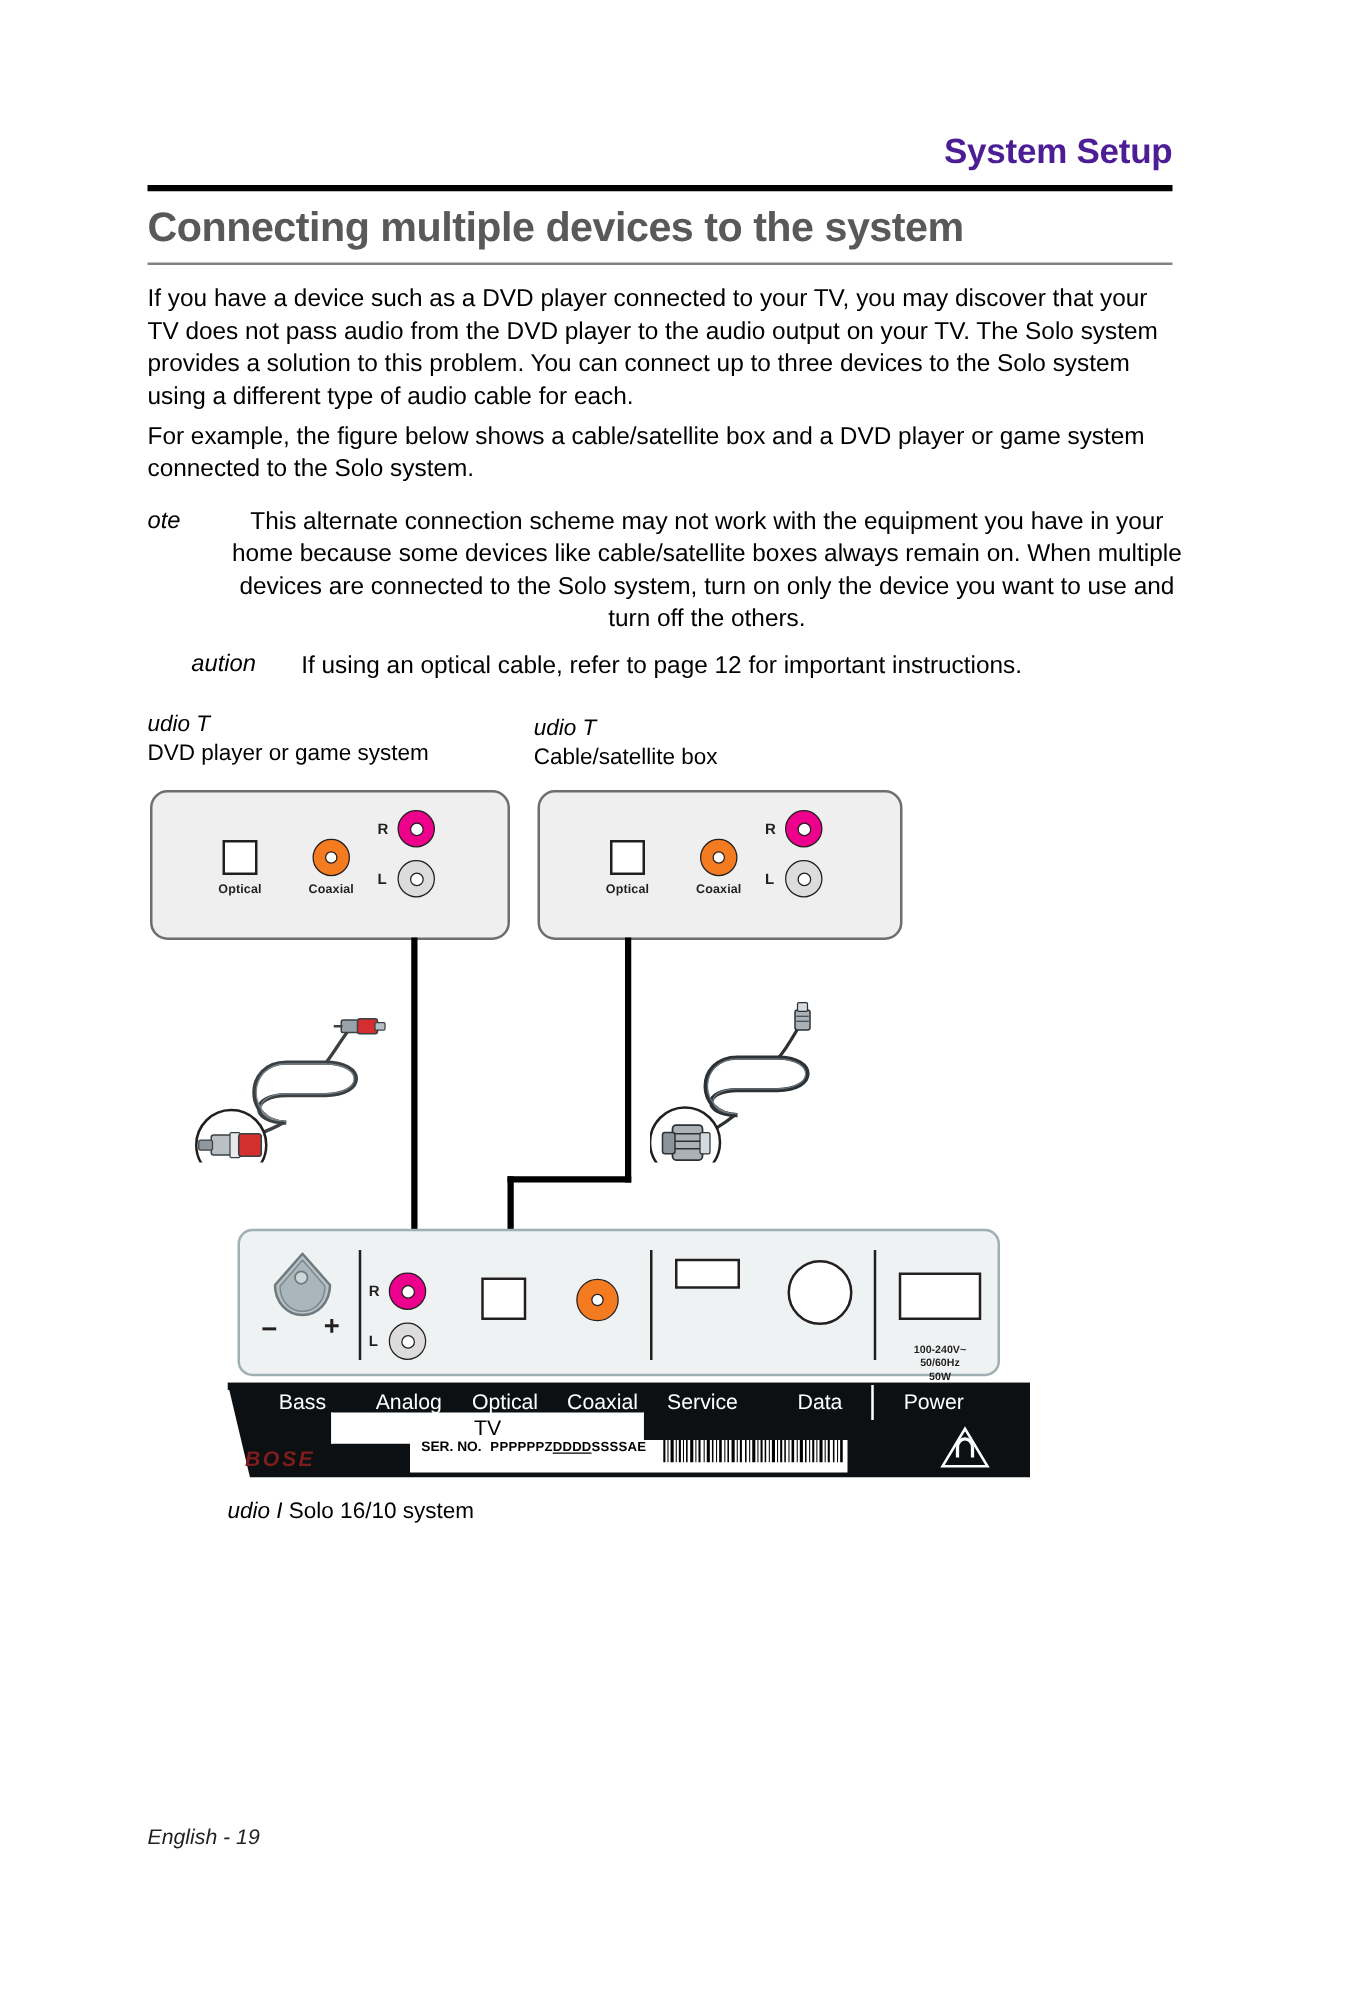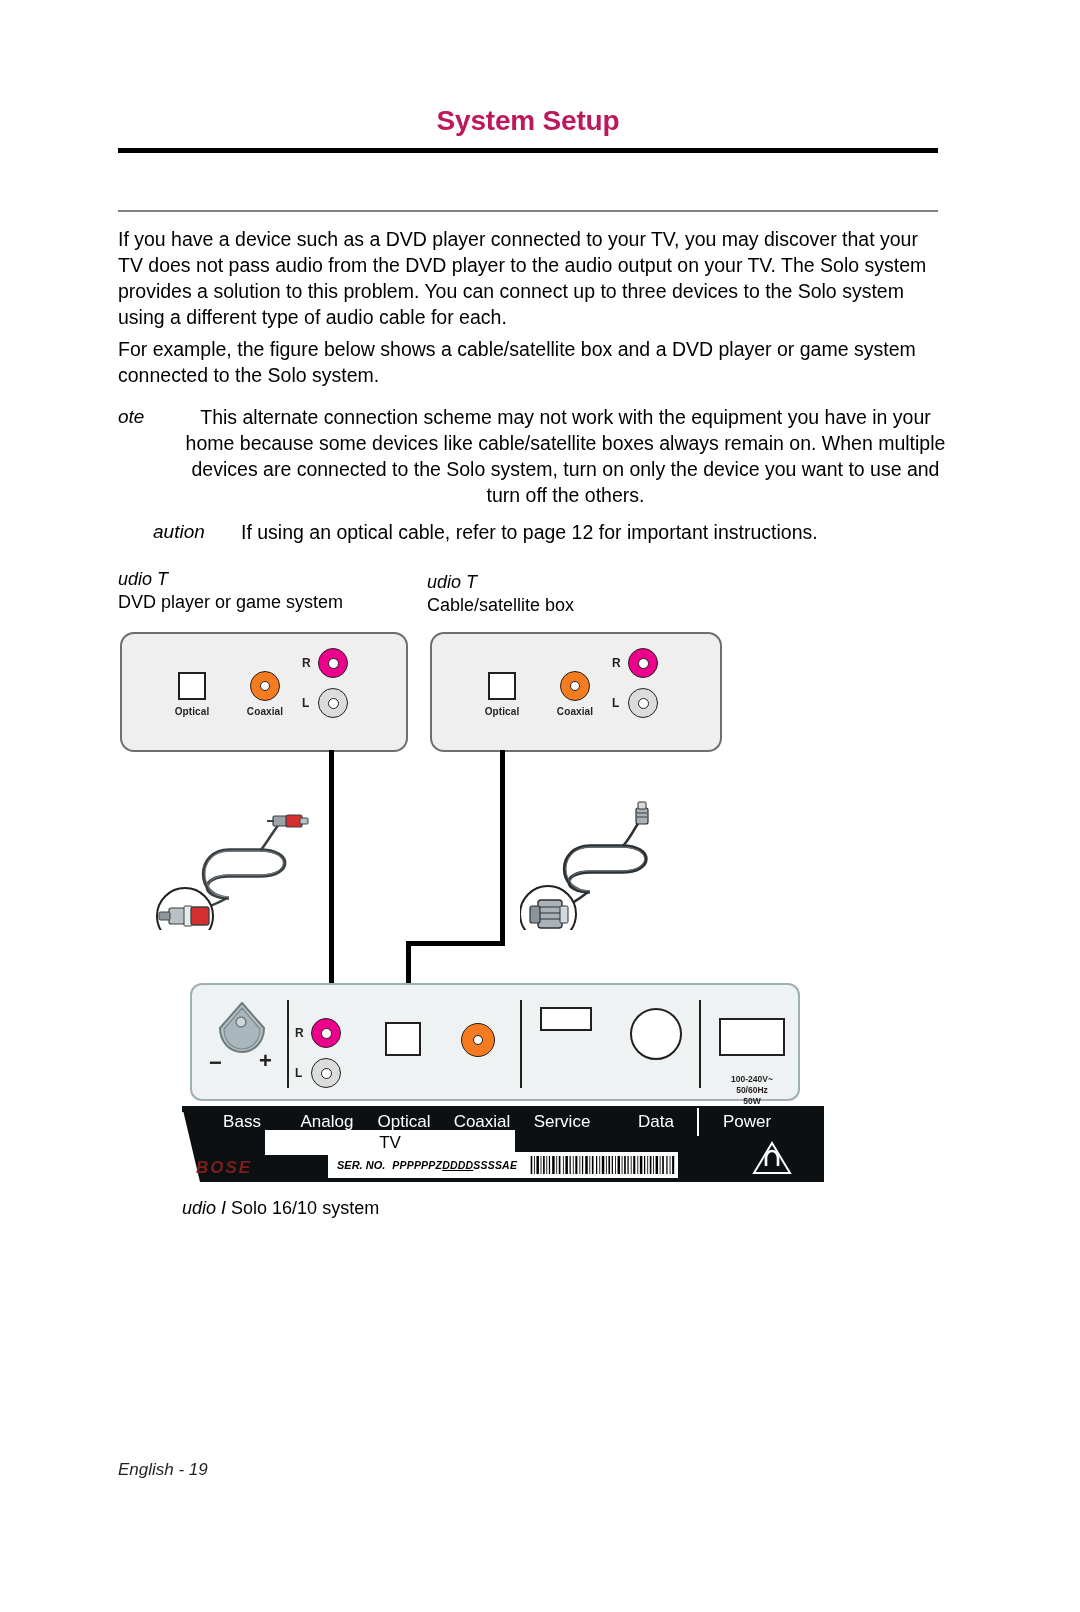--- a/index.html
+++ b/index.html
@@ -21,25 +21,25 @@
     width: 1080px;
     height: 1612px;
   }
 
   
   .running-head {
     position: absolute;
     left: 118px;
     top: 105px;
     width: 820px;
-    text-align: center;
+    text-align: right;
     font-size: 28px;
     font-weight: bold;
     letter-spacing: -0.2px;
-    color: #be185d;
+    color: #4c1d95;
   }
   .rule-thick {
     position: absolute;
     left: 118px;
     top: 148px;
     width: 820px;
     height: 5px;
     background: #000;
   }
   .chapter-title {
@@ -292,22 +292,20 @@
     font-style: italic;
     letter-spacing: 2px;
     color: #7f1d1d;
   }
   .serial-strip {
     position: absolute;
     left: 328px; top: 1152px;
     width: 350px; height: 26px;
     background: #ffffff;
     display: flex;
-    align-items: center;
-    font-style: italic;
   }
   .ser-no-label {
     font-size: 11px;
     font-weight: bold;
     color: #000;
     margin-left: 9px;
   }
   .ser-no-value {
     font-size: 10.5px;
     font-weight: bold;
@@ -332,20 +330,21 @@
     color: #231f20;
   }
 </style>
 </head>
 <body>
 
 <div class="page">
 
   <div class="running-head">System Setup</div>
   <div class="rule-thick"></div>
+  <div class="chapter-title">Connecting multiple devices to the system</div>
   <div class="rule-thin"></div>
 
   <div class="body-block" id="para1">If you have a device such as a DVD player connected to your TV, you may discover that your TV does not pass audio from the DVD player to the audio output on your TV. The Solo system provides a solution to this problem. You can connect up to three devices to the Solo system using a different type of audio cable for each.</div>
   <div class="body-block" id="para2">For example, the figure below shows a cable/satellite box and a DVD player or game system connected to the Solo system.</div>
 
   <div class="note-row" id="note-row">
     <span class="tag">ote</span>
     <div class="note-body">This alternate connection scheme may not work with the equipment you have in your home because some devices like cable/satellite boxes always remain on. When multiple devices are connected to the Solo system, turn on only the device you want to use and turn off the others.</div>
   </div>
 

